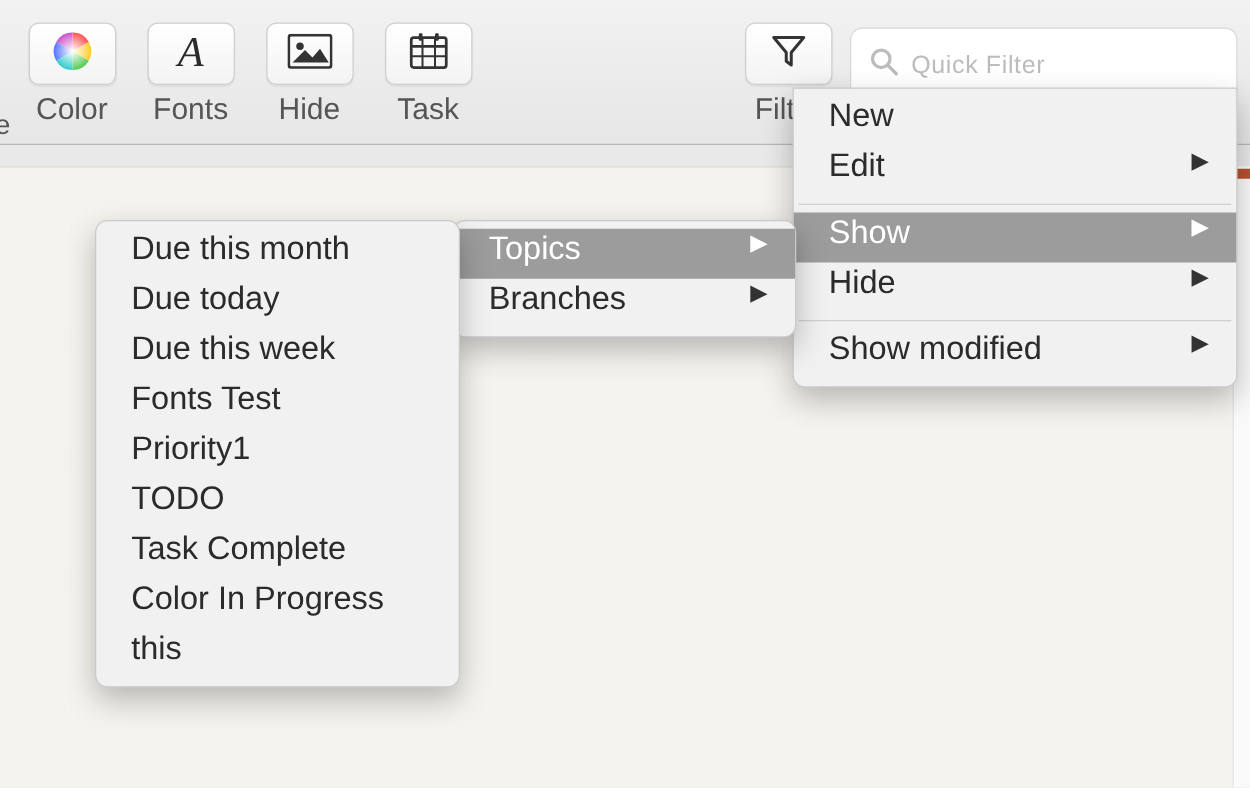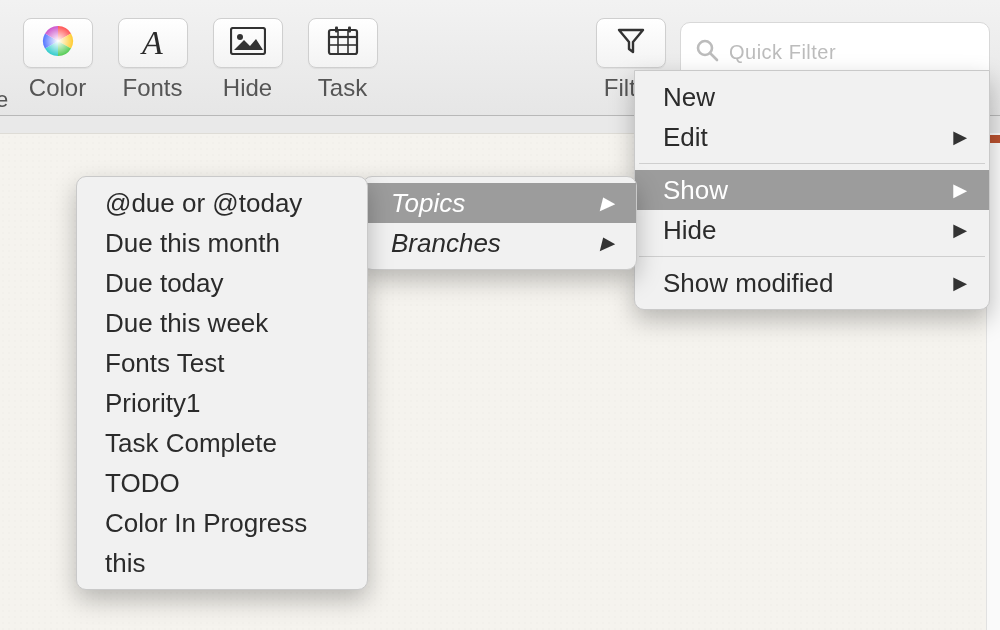--- a/index.html
+++ b/index.html
@@ -101,21 +101,20 @@
     border: 1px solid #c9c9c9;
     border-radius: 10px;
     box-shadow: 0 10px 24px rgba(0,0,0,0.25);
     padding: 6px 0;
     font-size: 26px;
     color: #2b2b2b;
   }
   .menu .item {
     height: 40px;
     display: flex;
-    align-items: center;
     justify-content: space-between;
     padding: 0 22px 0 28px;
     white-space: nowrap;
   }
   .menu .item .arrow {
     margin-left: 30px;
     font-size: 18px;
     color: #333;
   }
   .menu .sep {
@@ -124,21 +123,21 @@
     margin: 6px 4px;
   }
   .menu .item.highlight {
     background: #9c9c9c;
     color: #ffffff;
   }
   .menu .item.highlight .arrow { color: #ffffff; }
 
   
   #menu-main { left: 634px; top: 70px;  width: 356px; border-top-left-radius:0; border-top-right-radius:0;}
-  #menu-sub1 { left: 362px; top: 176px; width: 275px; font-style: italic; }
+  #menu-sub1 { left: 362px; top: 176px; width: 275px; }
   #menu-sub2 { left: 76px;  top: 176px; width: 292px; }
 
   
   .cutoff {
     position:absolute; left:-4px; top:87px;
     font-size:22px; color:#555;
   }
 
   
   .ic { display:block; }
@@ -268,42 +267,39 @@
       <span>Topics</span>
       <span class="arrow">▶</span>
     </div>
     <div class="item">
       <span>Branches</span>
       <span class="arrow">▶</span>
     </div>
   </div>
 <div id="menu-sub2" class="menu">
     <div class="item">
-      <span>@due or @today</span>
-    </div>
-    <div class="item">
       <span>Due this month</span>
     </div>
     <div class="item">
       <span>Due today</span>
     </div>
     <div class="item">
       <span>Due this week</span>
     </div>
     <div class="item">
       <span>Fonts Test</span>
     </div>
     <div class="item">
       <span>Priority1</span>
     </div>
     <div class="item">
+      <span>TODO</span>
+    </div>
+    <div class="item">
       <span>Task Complete</span>
     </div>
     <div class="item">
-      <span>TODO</span>
-    </div>
-    <div class="item">
       <span>Color In Progress</span>
     </div>
     <div class="item">
       <span>this</span>
     </div>
   </div>
 
 </body></html>

